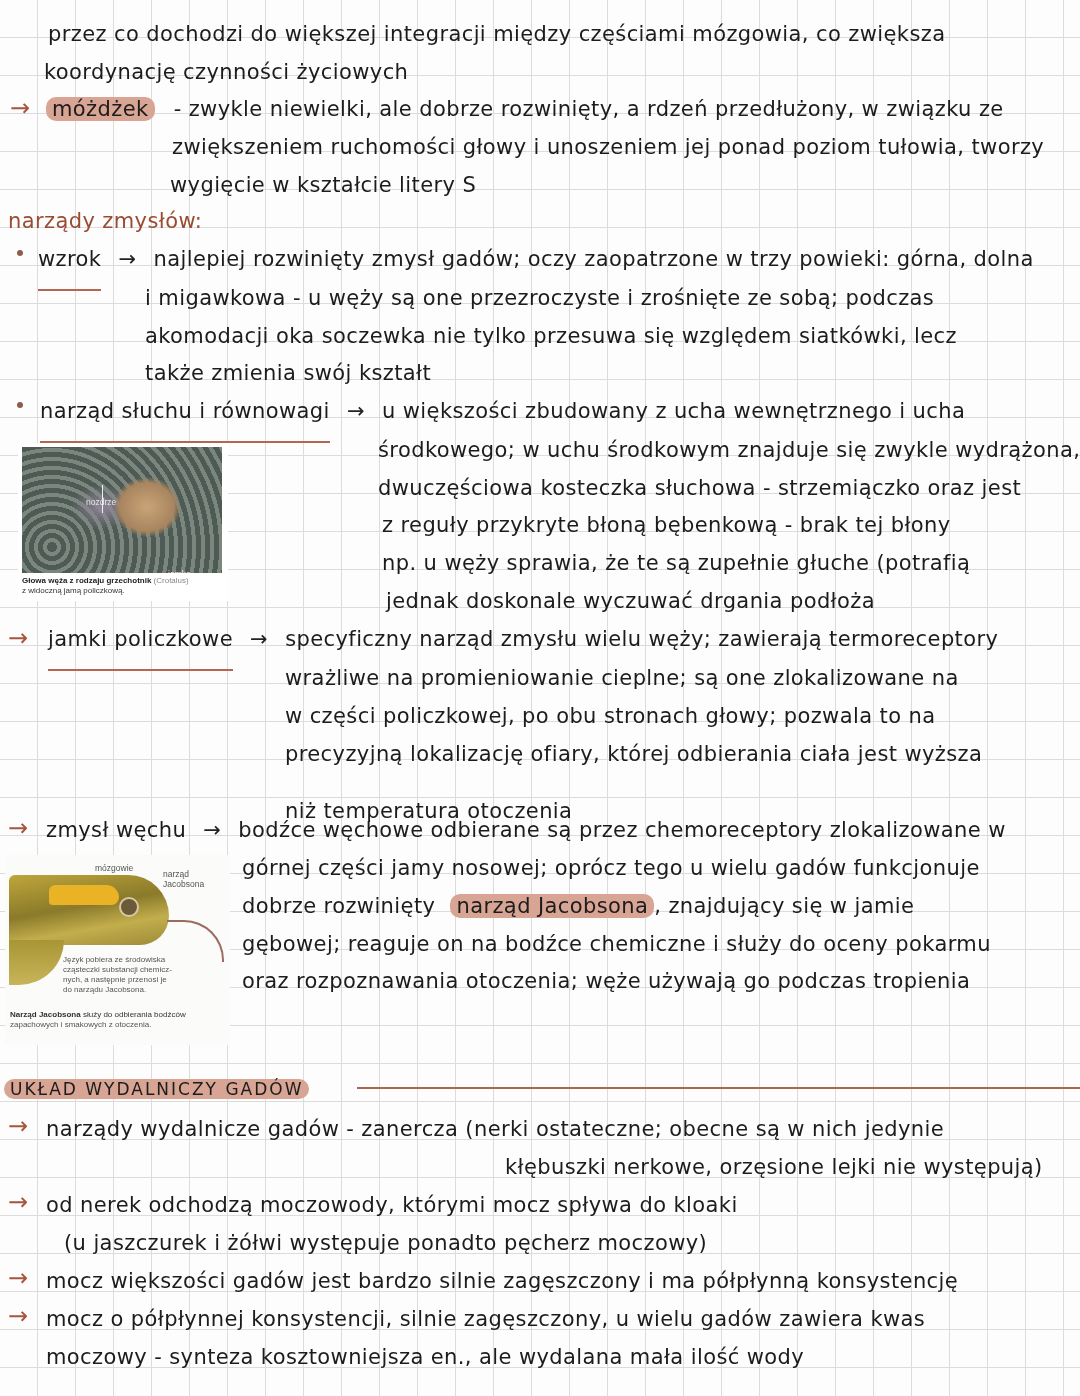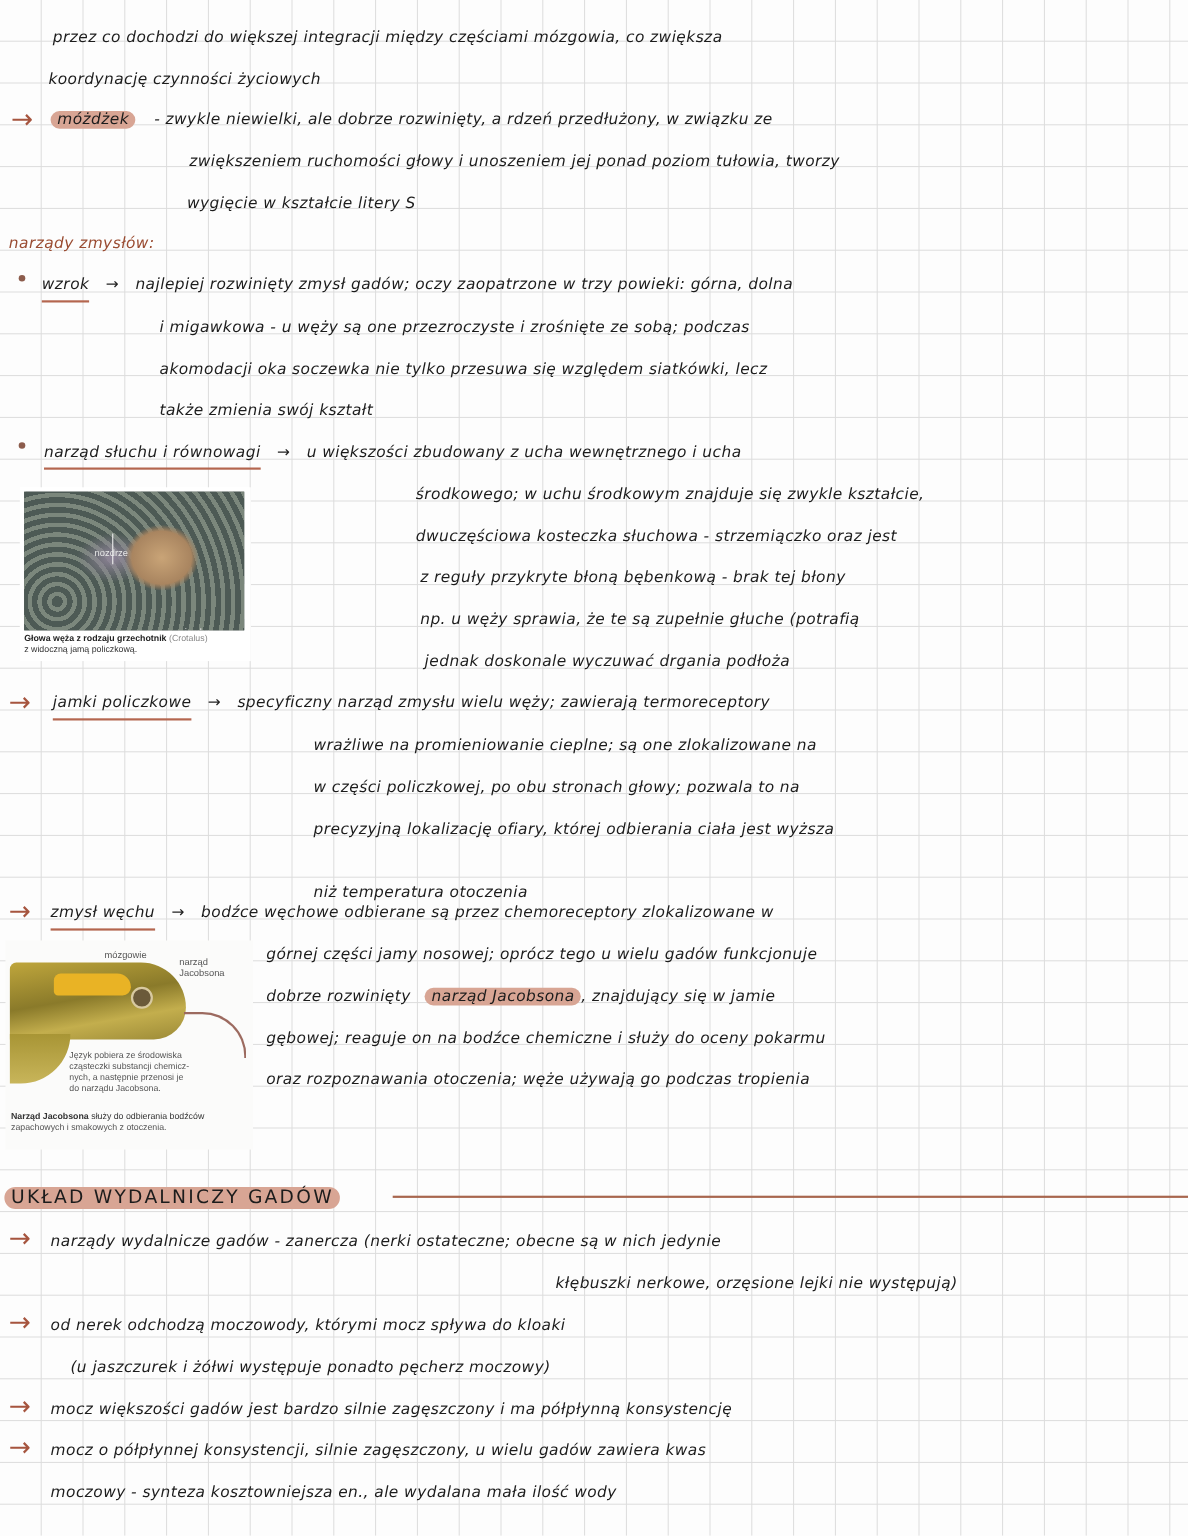--- a/index.html
+++ b/index.html
@@ -9,27 +9,27 @@
     background-image:
       linear-gradient(to right, #dcdcdc 1px, transparent 1px),
       linear-gradient(to bottom, #dcdcdc 1px, transparent 1px);
     background-size: 38px 38px;
     background-position: 37px 37px;
     font-family: "DejaVu Sans", sans-serif;
     color: #1a1a1a;
   }
   .line {
     position: absolute; white-space: nowrap;
-    font-family: "DejaVu Sans", sans-serif; font-size: 14px; line-height: 26px;
-    color: #1c1c1c; letter-spacing: 0.4px; font-style: italic;
+    font-family: "DejaVu Sans", sans-serif; font-size: 21px; line-height: 26px;
+    color: #1c1c1c; letter-spacing: 0.4px; 
   }
   .arrow { position: absolute; color: #a6553f; font-size: 24px; line-height: 26px; }
   .bullet { position: absolute; width: 6px; height: 6px; border-radius: 50%; background: #8c5c4c; }
   .hl { background: #d8a594; border-radius: 10px; padding: 0 6px; }
-  .ul { border-bottom: 2px solid #b4664f; padding-bottom: 6px; }
+  .ul { border-bottom: 2px solid #b4664f; padding-bottom: 18px; }
   .heading-brown { color: #9a4c32; }
   .blackarrow { color: #222; }
 
   .img-box { position: absolute; background: #fff; }
   .rattlesnake {
     position: absolute; left: 22px; top: 447px; width: 200px; height: 126px;
     background:
       radial-gradient(ellipse 45px 40px at 125px 60px, #c9a477 0%, #a98560 60%, transparent 75%),
       radial-gradient(ellipse 40px 28px at 80px 60px, #8e8498 0%, transparent 80%),
       repeating-radial-gradient(circle at 30px 100px, #4d5a55 0 5px, #7b877c 5px 9px),
@@ -81,21 +81,21 @@
 <div class="line" style="left:145px;top:285px;">i migawkowa - u węży są one przezroczyste i zrośnięte ze sobą; podczas</div>
 <div class="line" style="left:145px;top:323px;">akomodacji oka soczewka nie tylko przesuwa się względem siatkówki, lecz</div>
 <div class="line" style="left:145px;top:360px;">także zmienia swój kształt</div>
 
 <span class="bullet" style="left:17px;top:402px;"></span>
 <div class="line" style="left:40px;top:398px;">
   <span class="ul">narząd słuchu i równowagi</span>
   <span class="blackarrow" style="margin:0 10px;">→</span>
   <span>u większości zbudowany z ucha wewnętrznego i ucha</span>
 </div>
-<div class="line" style="left:378px;top:437px;">środkowego; w uchu środkowym znajduje się zwykle kształcie,</div>
+<div class="line" style="left:378px;top:437px;">środkowego; w uchu środkowym znajduje się zwykle wydrążona,</div>
 <div class="line" style="left:378px;top:475px;">dwuczęściowa kosteczka słuchowa - strzemiączko oraz jest</div>
 <div class="line" style="left:382px;top:512px;">z reguły przykryte błoną bębenkową - brak tej błony</div>
 <div class="line" style="left:382px;top:550px;">np. u węży sprawia, że te są zupełnie głuche (potrafią</div>
 <div class="line" style="left:386px;top:588px;">jednak doskonale wyczuwać drgania podłoża</div>
 
 <div class="img-box" style="left:18px;top:443px;width:210px;height:158px;"></div>
 <div class="rattlesnake">
   <span class="img-label" style="left:64px;top:26px;">nozdrze</span>
   <div style="position:absolute;left:80px;top:38px;width:1px;height:28px;background:#eee;"></div>
   <span class="img-label" style="left:146px;top:98px;width:50px;">jamka policzkowa</span>

